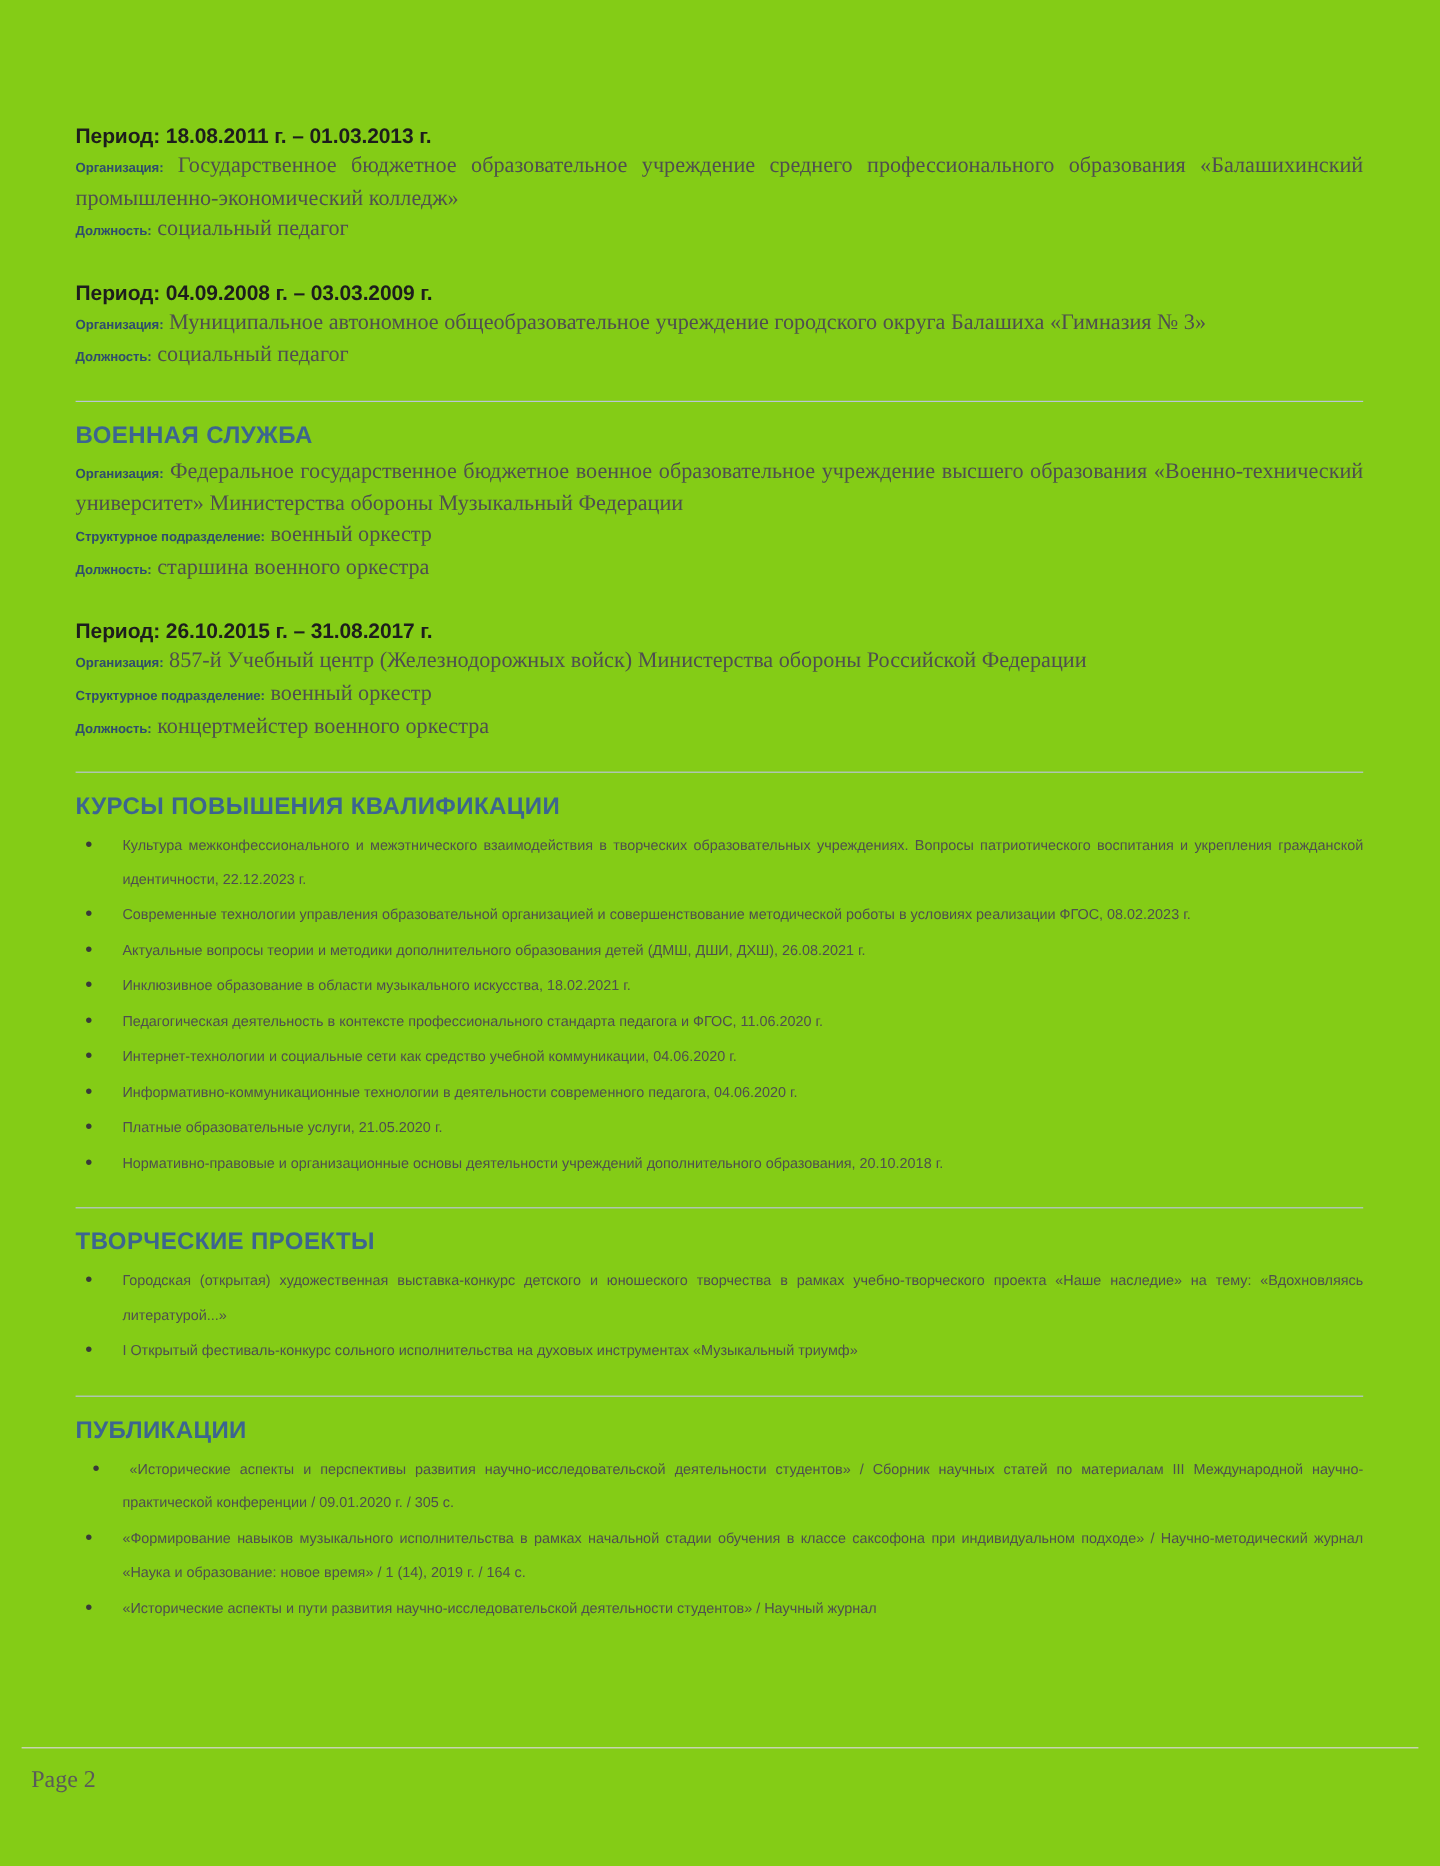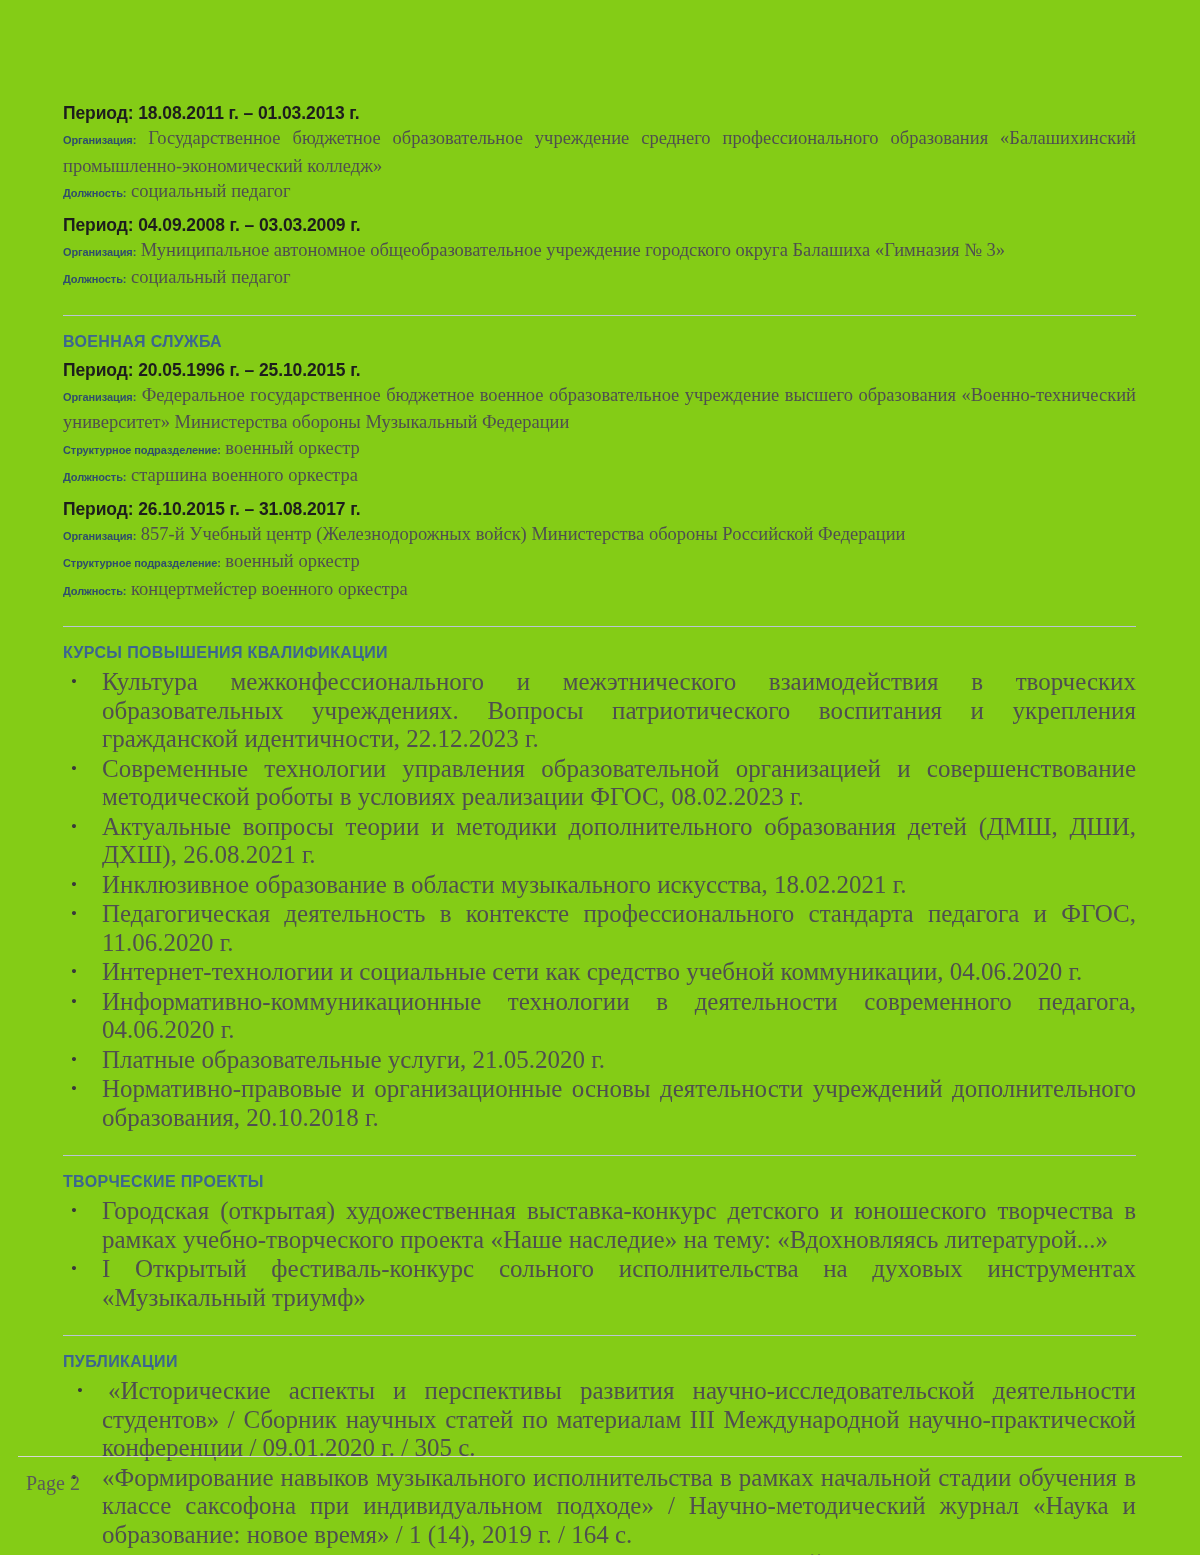--- a/index.html
+++ b/index.html
@@ -29,21 +29,21 @@
     left: 63px;
     top: 100px;
     width: 1073px;
   }
 
   
   .entry {
     margin-bottom: 0;
   }
   .entry + .entry {
-    margin-top: 5px;
+    margin-top: 24px;
   }
 
   .line {
     font-family: "Liberation Serif", "DejaVu Serif", serif;
     font-size: 18.5px;
     line-height: 25.5px;
     color: #4f4f4f;
     text-align: justify;
     text-justify: inter-word;
   }
@@ -72,42 +72,42 @@
   .divider {
     border: 0;
     border-top: 1.6px solid #b9c5d5;
     margin: 0;
     width: 100%;
     height: 0;
   }
 
   .sect-head {
     font-family: "Liberation Sans", "DejaVu Sans", sans-serif;
-    font-size: 16px;
+    font-size: 20px;
     font-weight: bold;
     color: #3c6590;
     letter-spacing: 0.35px;
     text-transform: uppercase;
   }
 
   .gap-before-div { height: 22px; }
   .gap-after-div  { height: 17px; }
   .gap-head-body  { height: 6px; }
 
   
   ul.blist {
     list-style: none;
     margin: 0;
     padding: 0;
   }
   ul.blist > li {
     position: relative;
     padding-left: 39px;
-    font-family: Liberation Serif, serif;
-    font-size: 25px;
+    font-family: Liberation Sans, sans-serif;
+    font-size: 12px;
     line-height: 28.5px;
     color: #4f4f4f;
     text-align: justify;
     text-justify: inter-word;
     margin-bottom: 1px;
   }
   ul.blist > li::before {
     content: "\2022";
     position: absolute;
     left: 8px;
@@ -169,21 +169,20 @@
       </div>
     </div>
 
     <div class="gap-before-div"></div>
     <hr class="divider">
     <div class="gap-after-div"></div>
     <div class="sect-head">ВОЕННАЯ СЛУЖБА</div>
     <div class="gap-head-body"></div>
 
     <div class="entry">
-      <div class="line nojust period">Период: 20.05.1996 г. – 25.10.2015 г.</div>
       <div class="line">
         <span class="lbl">Организация:</span>
         <span>Федеральное государственное бюджетное военное образовательное учреждение высшего образования «Военно-технический университет» Министерства обороны Музыкальный Федерации</span>
       </div>
       <div class="line nojust">
         <span class="lbl">Структурное подразделение:</span>
         <span>военный оркестр</span>
       </div>
       <div class="line nojust">
         <span class="lbl">Должность:</span>

